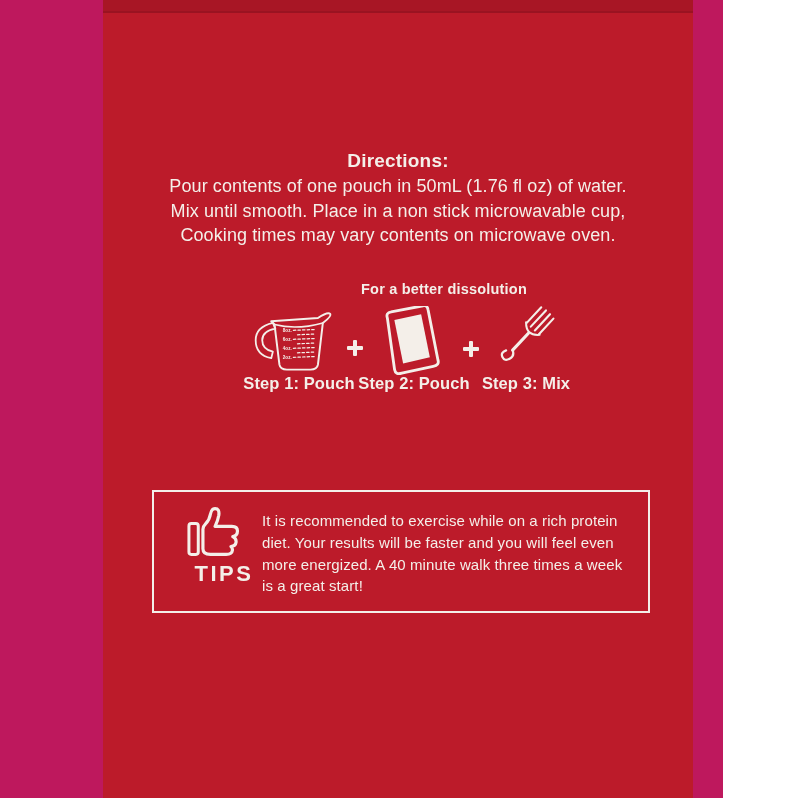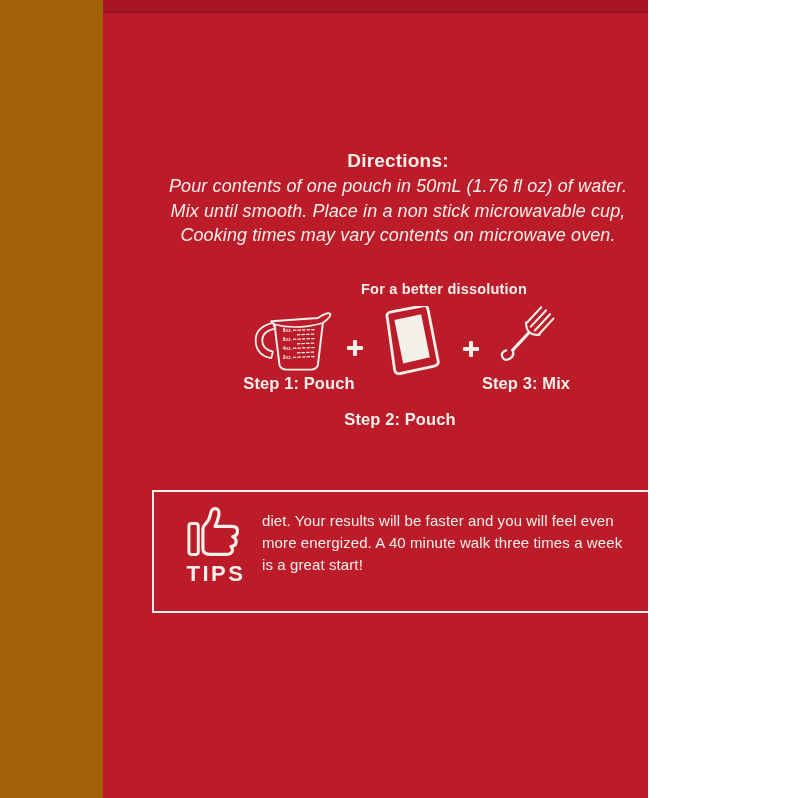--- a/index.html
+++ b/index.html
@@ -1,63 +1,63 @@
 <!DOCTYPE html>
 <html><head>
 <meta charset="utf-8">
 <style>
   html,body{margin:0;padding:0;}
   body{
     width:798px;height:798px;background:#ffffff;
     font-family:"Liberation Sans", sans-serif;
     -webkit-font-smoothing:antialiased;
   }
-  .page{position:relative;width:648px;height:798px;background:#a16207;overflow:hidden;}
+  .page{position:relative;width:723px;height:798px;background:#be185d;overflow:hidden;}
 
   .panel{
     position:absolute;left:103px;top:0;width:590px;height:798px;
     background:#bc1b2a;color:#f4efe9;
   }
   .top-band{position:absolute;left:0;top:0;width:100%;height:11px;background:rgba(70,0,12,0.16);}
   .top-crease{position:absolute;left:0;top:11px;width:100%;height:2px;background:rgba(70,0,12,0.28);}
 
   
   .directions{position:absolute;top:148px;left:0;width:100%;text-align:center;}
   .directions-title{font-size:19px;font-weight:bold;line-height:26px;letter-spacing:0.2px;}
-  .directions-line{font-size:18px;line-height:24.5px;letter-spacing:0.1px;font-style:italic;}
+  .directions-line{font-size:18px;line-height:24.5px;letter-spacing:0.1px;}
 
   
   .dissolution-heading{
     position:absolute;top:281px;left:0;width:100%;text-align:center;
     font-weight:bold;font-size:14.5px;letter-spacing:0.2px;padding-left:46px;
   }
   .icon-cup{position:absolute;left:151px;top:309px;}
   .icon-pouch{position:absolute;left:276px;top:306px;}
   .icon-fork{position:absolute;left:384px;top:300px;}
   .plus{position:absolute;width:16px;height:16px;}
   .plus::before{content:"";position:absolute;left:0;top:5.8px;width:16px;height:4.4px;background:#f4efe9;border-radius:1px;}
   .plus::after{content:"";position:absolute;left:5.8px;top:0;width:4.4px;height:16px;background:#f4efe9;border-radius:1px;}
   .plus-1{left:244px;top:340px;}
   .plus-2{left:360px;top:341px;}
   .step-label{
     position:absolute;top:374px;transform:translateX(-50%);
     font-weight:bold;font-size:16.5px;white-space:nowrap;letter-spacing:0.1px;
   }
   .step-1{left:196px;}
-  .step-2{left:297px;margin-top:36px;}
+  .step-2{left:311px;}
   .step-3{left:423px;}
 
   
   .tips-box{
     position:absolute;left:49px;top:490px;width:498px;height:123px;
     border:2.5px solid #f4efe9;box-sizing:border-box;
   }
   .tips-icon{position:absolute;left:31px;top:12px;}
   .tips-label{
-    position:absolute;left:12px;top:69px;width:100px;text-align:center;
+    position:absolute;left:20px;top:69px;width:100px;text-align:center;
     font-weight:bold;font-size:22px;letter-spacing:2.5px;
   }
   .tips-text{position:absolute;left:108px;top:18px;}
   .tips-line{font-size:15px;line-height:21.8px;letter-spacing:0.1px;white-space:nowrap;}
 
   svg{display:block;}
   .stroke{stroke:#f4efe9;fill:none;stroke-linecap:round;stroke-linejoin:round;}
   .cup-mark-text{fill:#f4efe9;font-family:"Liberation Sans",sans-serif;font-size:5.6px;font-weight:bold;}
 </style>
 </head>
@@ -131,19 +131,20 @@
 
     <section class="tips-box">
       <span class="tips-icon">
         <svg width="62" height="56" viewBox="0 0 64 60">
           <rect class="stroke" stroke-width="3.2" x="3" y="21" width="10" height="33" rx="2.5"></rect>
           <path class="stroke" stroke-width="3.4" d="M18,27 Q18,24 21,21 Q25,17 26,11 Q27,5 31,5 Q36,5 35,12 Q34,18 31,24 L49,24 Q55,24 55,29 Q55,34 50,35 Q54,37 53.5,41 Q53,45 48,45.5 Q50,47 49.5,50 Q49,54 43,54 L26,54 Q18,54 18,48 Z"></path>
         </svg>
       </span>
       <div class="tips-label">TIPS</div>
       <div class="tips-text">
+        <div class="tips-line">It is recommended to exercise while on a rich protein</div>
         <div class="tips-line">diet. Your results will be faster and you will feel even</div>
         <div class="tips-line">more energized. A 40 minute walk three times a week</div>
         <div class="tips-line">is a great start!</div>
       </div>
     </section>
   </div>
 </div>
 
 </body></html>

